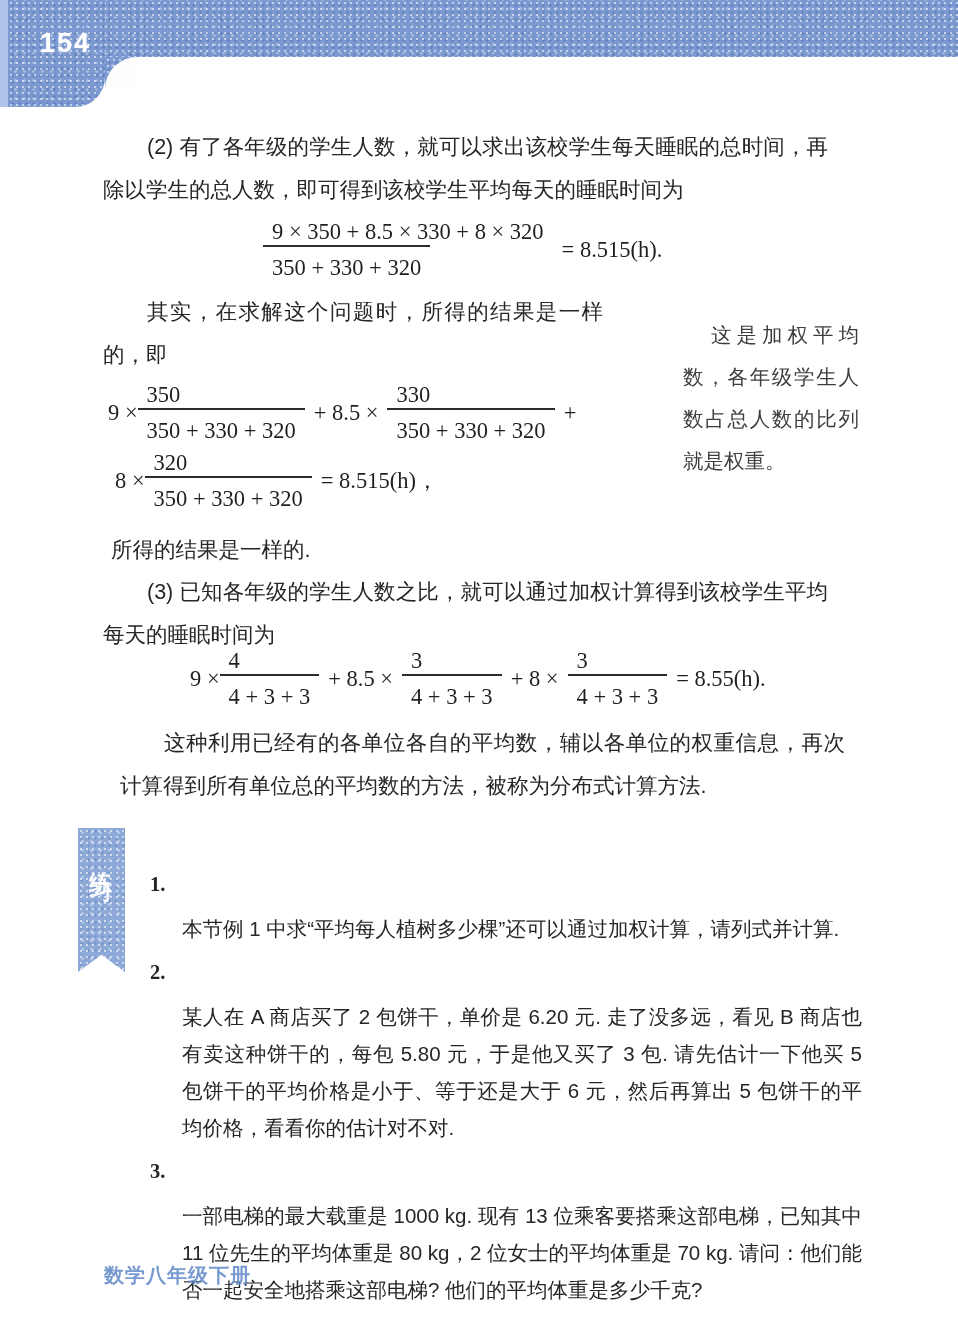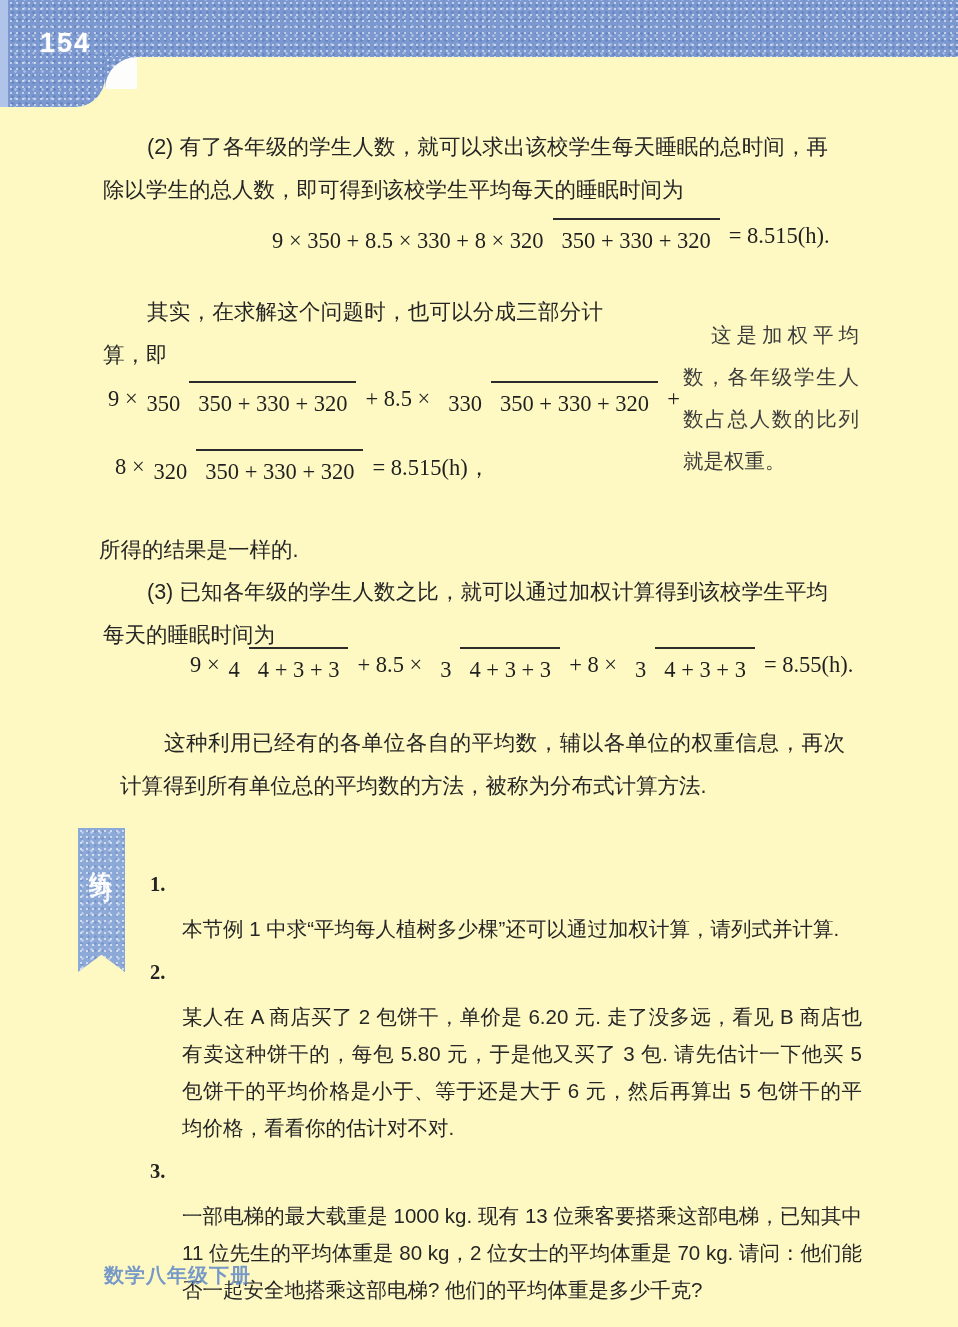--- a/index.html
+++ b/index.html
@@ -1,19 +1,19 @@
 <!DOCTYPE html>
 <html><head>
 <meta charset="utf-8">
 <style>
   * { margin:0; padding:0; box-sizing:border-box; }
   html,body { background:#e8e8e8; }
   .page {
     position:relative; width:958px; height:1327px; margin:0 auto;
-    background:#fef9c3; overflow:hidden;
+    background:#ffffff; overflow:hidden;
     font-family:"Liberation Sans", sans-serif; color:#282828;
   }
   
   .speckle {
     background-color:#7b98d0;
     background-image:
       radial-gradient(rgba(255,255,255,0.55) 1px, transparent 1.5px),
       radial-gradient(rgba(255,255,255,0.35) 1px, transparent 1.6px),
       radial-gradient(rgba(47,80,140,0.28) 1px, transparent 1.5px);
     background-size:6px 6px, 9px 9px, 7px 7px;
@@ -35,21 +35,21 @@
     text-align:justify; color:#262626;
   }
   .indent { text-indent:44px; }
   
   .formula {
     position:absolute; display:flex; align-items:center;
     font-family:"Liberation Serif", serif; font-size:22.5px; color:#1f1f1f;
     white-space:nowrap;
   }
   .formula .op { margin:0 9px; }
-  .frac { display:inline-flex; flex-direction:row; align-items:flex-end; }
+  .frac { display:inline-flex; flex-direction:column; align-items:flex-start; }
   .frac .num, .frac .den { padding:0 9px; line-height:27px; text-align:center; }
   .frac .den { border-top:2px solid #2c2c2c; padding-top:7px; }
   
   .margin-note {
     position:absolute; left:683px; top:314px; width:176px;
     font-size:20.5px; line-height:42px; color:#3d3d3d;
     text-indent:28px; text-align:justify;
   }
   
   .ribbon {
@@ -100,21 +100,21 @@
   <div class="para indent" style="left:103px; top:126px; width:725px;">(2) 有了各年级的学生人数，就可以求出该校学生每天睡眠的总时间，再除以学生的总人数，即可得到该校学生平均每天的睡眠时间为</div>
 
   <div class="formula" style="left:263px; top:218px;">
     <span class="frac">
       <span class="num">9 × 350 + 8.5 × 330 + 8 × 320</span>
       <span class="den">350 + 330 + 320</span>
     </span>
     <span class="op">= 8.515(h).</span>
   </div>
 
-  <div class="para indent" style="left:103px; top:291px; width:500px;">其实，在求解这个问题时，也可以分成三部分计算，即</div>
+  <div class="para indent" style="left:103px; top:291px; width:500px;">其实，在求解这个问题时，所得的结果是一样的，即</div>
   <div class="margin-note">这是加权平均数，各年级学生人数占总人数的比列就是权重。</div>
 
   <div class="formula" style="left:108px; top:381px;">
     <span>9 ×</span>
     <span class="frac">
       <span class="num">350</span>
       <span class="den">350 + 330 + 320</span>
     </span>
     <span class="op">+ 8.5 ×</span>
     <span class="frac">
@@ -126,21 +126,21 @@
 
   <div class="formula" style="left:115px; top:449px;">
     <span>8 ×</span>
     <span class="frac">
       <span class="num">320</span>
       <span class="den">350 + 330 + 320</span>
     </span>
     <span class="op">= 8.515(h)，</span>
   </div>
 
-  <div class="para" style="left:99px; top:529px; width:725px;">所得的结果是一样的.</div>
+  <div class="para" style="left:111px; top:529px; width:725px;">所得的结果是一样的.</div>
 
   <div class="para indent" style="left:103px; top:571px; width:725px;">(3) 已知各年级的学生人数之比，就可以通过加权计算得到该校学生平均每天的睡眠时间为</div>
 
   <div class="formula" style="left:190px; top:647px;">
     <span>9 ×</span>
     <span class="frac">
       <span class="num">4</span>
       <span class="den">4 + 3 + 3</span>
     </span>
     <span class="op">+ 8.5 ×</span>

